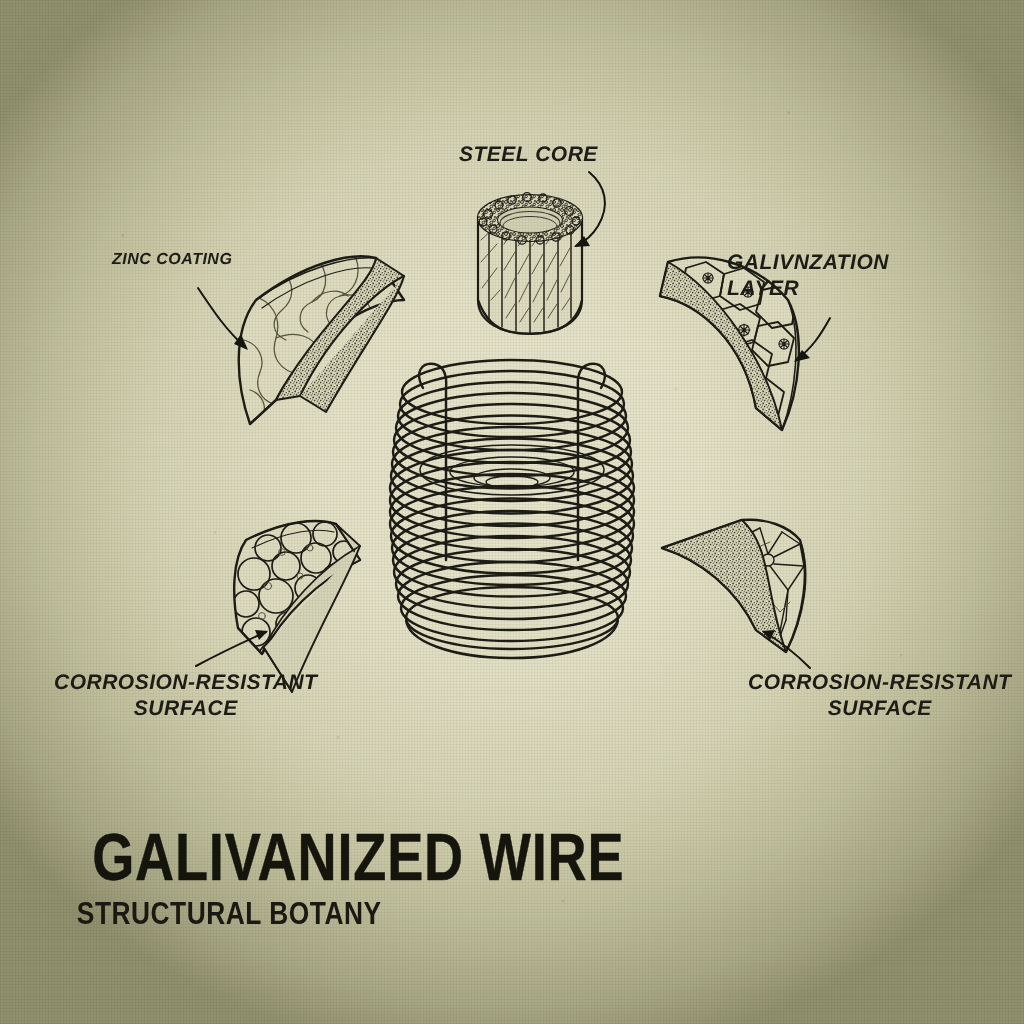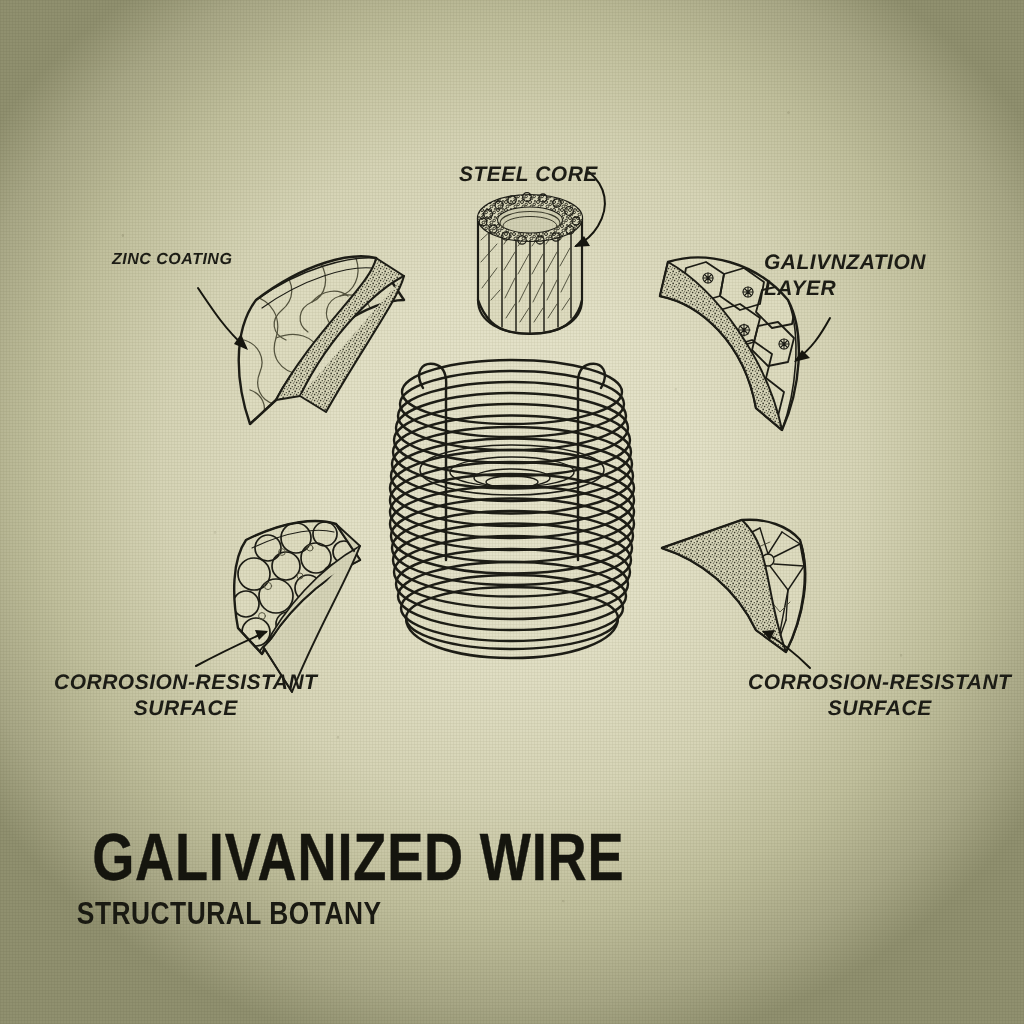--- a/index.html
+++ b/index.html
@@ -54,22 +54,22 @@
     position: absolute;
     font-style: italic;
     font-weight: 700;
     color: #1d1d16;
     letter-spacing: .5px;
     line-height: 1.22;
     white-space: pre-line;
     text-rendering: geometricPrecision;
   }
   #label-zinc-coating      { left: 112px; top: 250px; font-size: 16px; }
-  #label-steel-core        { left: 459px; top: 142px; font-size: 21px; margin-top: 20px; }
-  #label-galvanization     { left: 764px; top: 250px; font-size: 21px; }
+  #label-steel-core        { left: 459px; top: 142px; font-size: 21px; }
+  #label-galvanization     { left: 727px; top: 250px; font-size: 21px; }
   #label-corrosion-left    { left:  54px; top: 670px; font-size: 21px; text-align: center; }
   #label-corrosion-right   { left: 748px; top: 670px; font-size: 21px; text-align: center; }
 
   #title-block {
     position: absolute;
     left: 0; right: 0;
     top: 826px;
     text-align: left;
   }
   #main-title {

